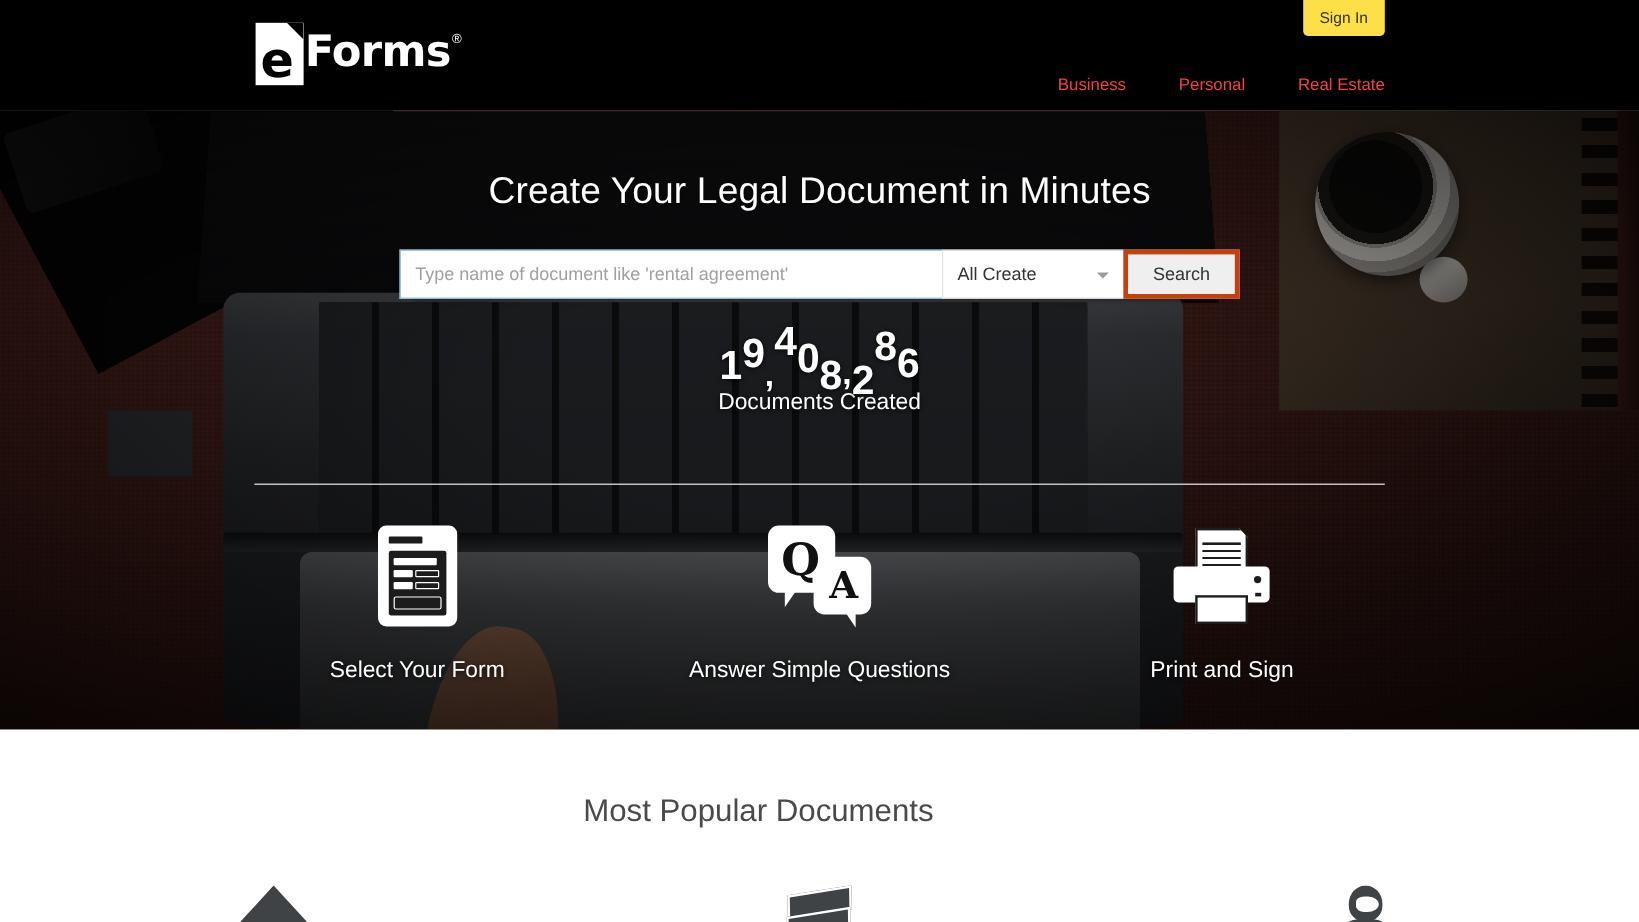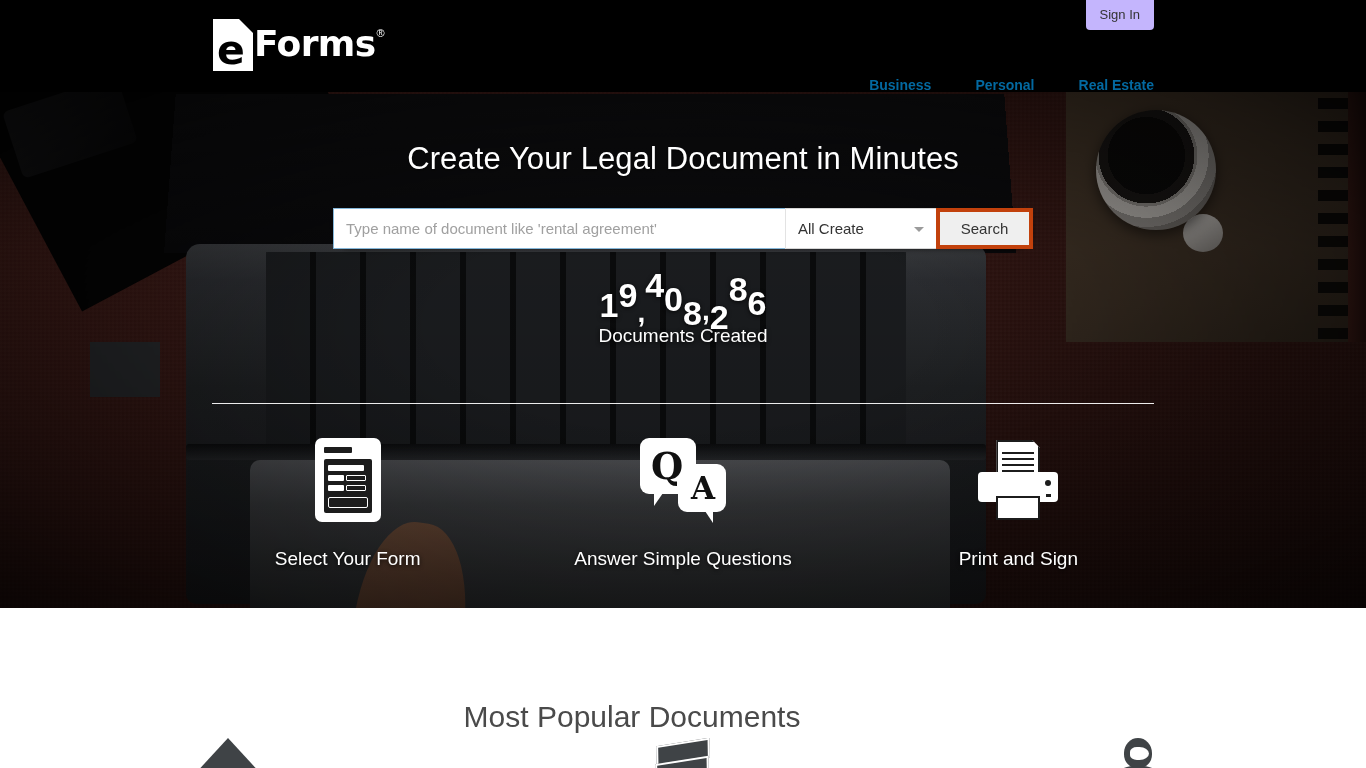--- a/index.html
+++ b/index.html
@@ -54,39 +54,38 @@
     margin-left: 1px;
     font-family: "DejaVu Sans", sans-serif;
   }
   .logo-reg {
     color: #ffffff; font-size: 11px; line-height: 20px;
     margin-left: 1px; margin-top: 4px;
   }
 
   .signin-btn {
     position: absolute; right: 212px; top: 0;
-    background: #c4b5fd; color: #333333;
+    background: #fde047; color: #333333;
     font-size: 13px;
     padding: 7px 14px 8px 14px;
     border: none;
     border-radius: 0 0 4px 4px;
     cursor: pointer;
     font-family: "Liberation Sans", sans-serif;
   }
 
   .nav {
     position: absolute; right: 212px; top: 62px;
     display: flex; gap: 44px;
     align-items: center;
   }
   .nav-item {
-    color: #0369a1; font-size: 14px; font-weight: bold;
+    color: #ef4444; font-size: 14px; font-weight: normal;
     text-decoration: none; cursor: pointer;
     white-space: nowrap;
-    margin-top: 15px;
   }
 
   
   .hero {
     position: absolute; top: 92px; left: 0;
     width: 1366px; height: 516px;
     overflow: hidden;
     background: #2b120f;
   }
   
@@ -394,21 +393,21 @@
   
   .popular {
     position: absolute; top: 608px; left: 0;
     width: 1366px; height: 160px;
     background: #ffffff;
   }
   .popular-title {
     position: absolute; top: 52px; left: 0; width: 1264px;
     text-align: center;
     color: #4a4a4a;
-    font-size: 30px; font-weight: normal; margin-top: 40px;
+    font-size: 26px; font-weight: normal;
   }
   .pop-icons {
     position: absolute; top: 130px; left: 0; width: 1366px;
     display: flex;
   }
   .pop-col { width: 33.3333%; display: flex; justify-content: center; cursor: pointer; }
   .pop-icon { height: 40px; overflow: hidden; position: relative; }
 
   .ic-house { width: 70px; height: 60px; position: relative; }
   .ic-house .roof {

